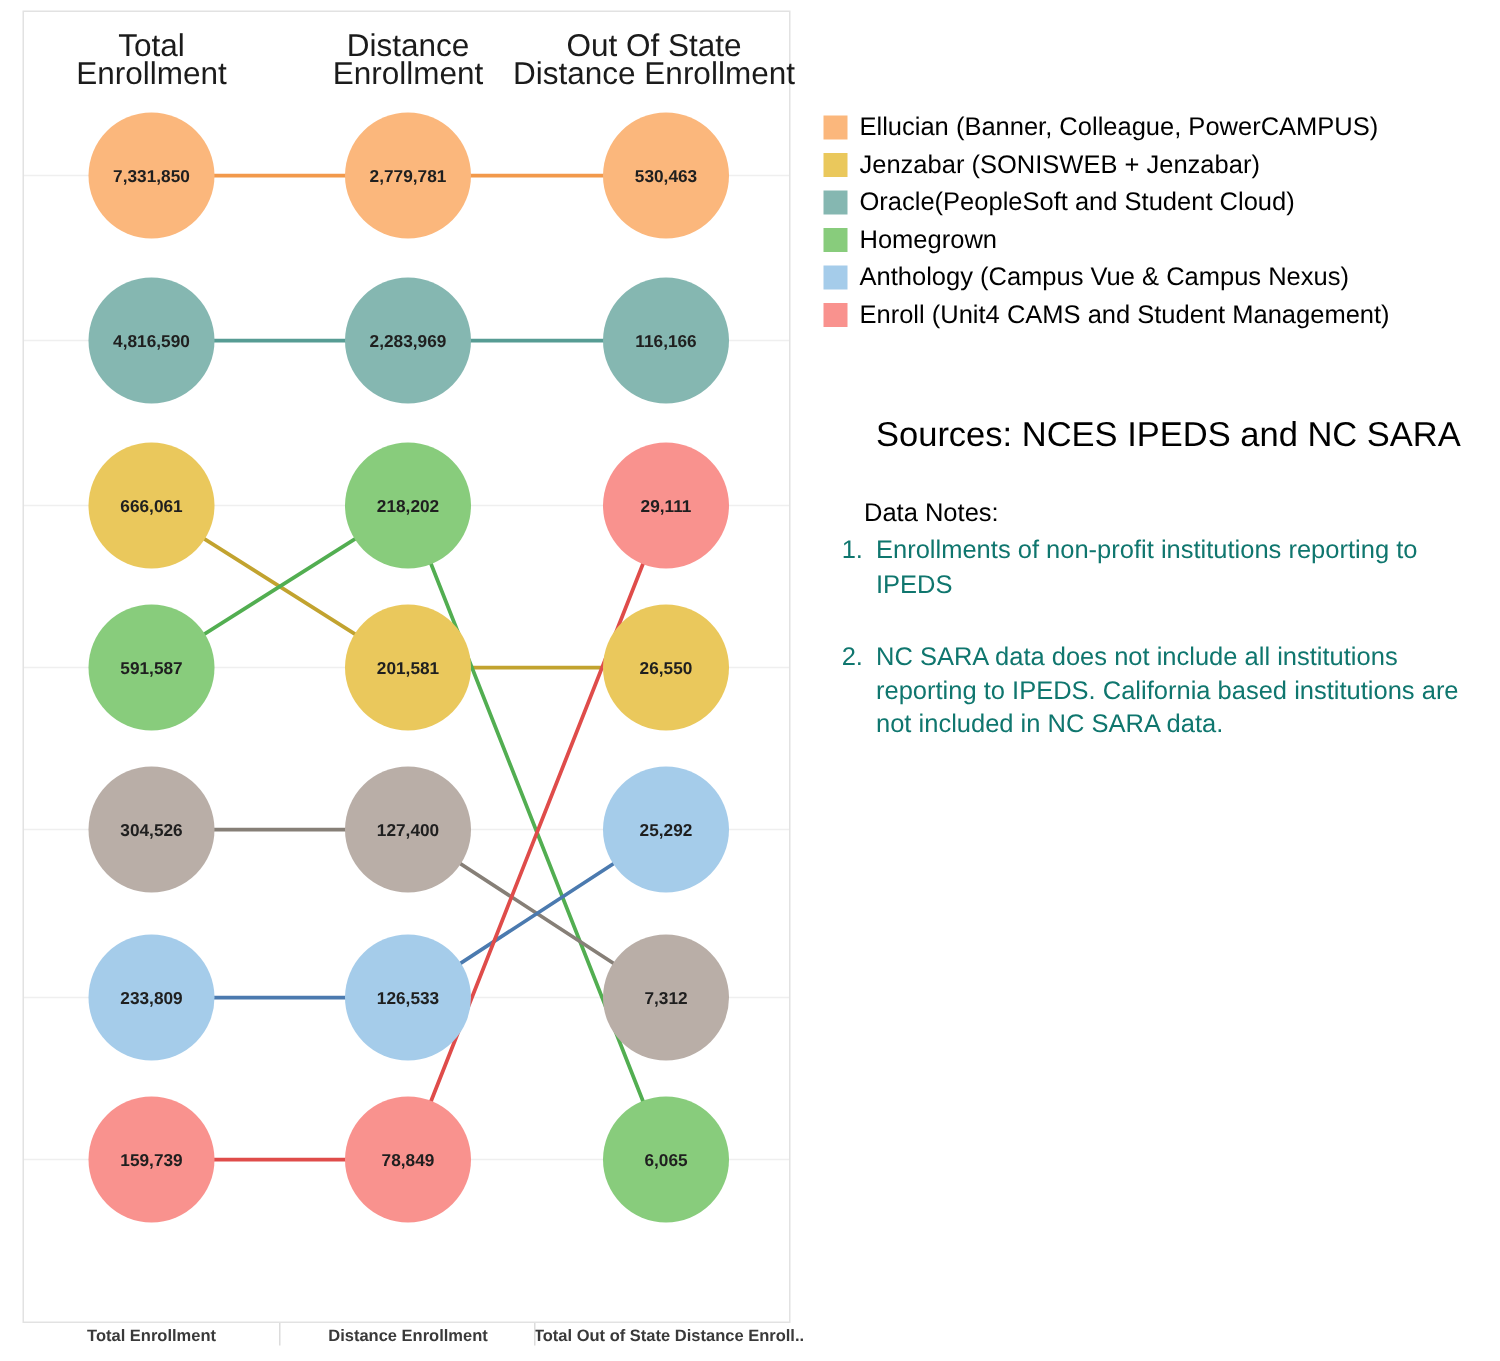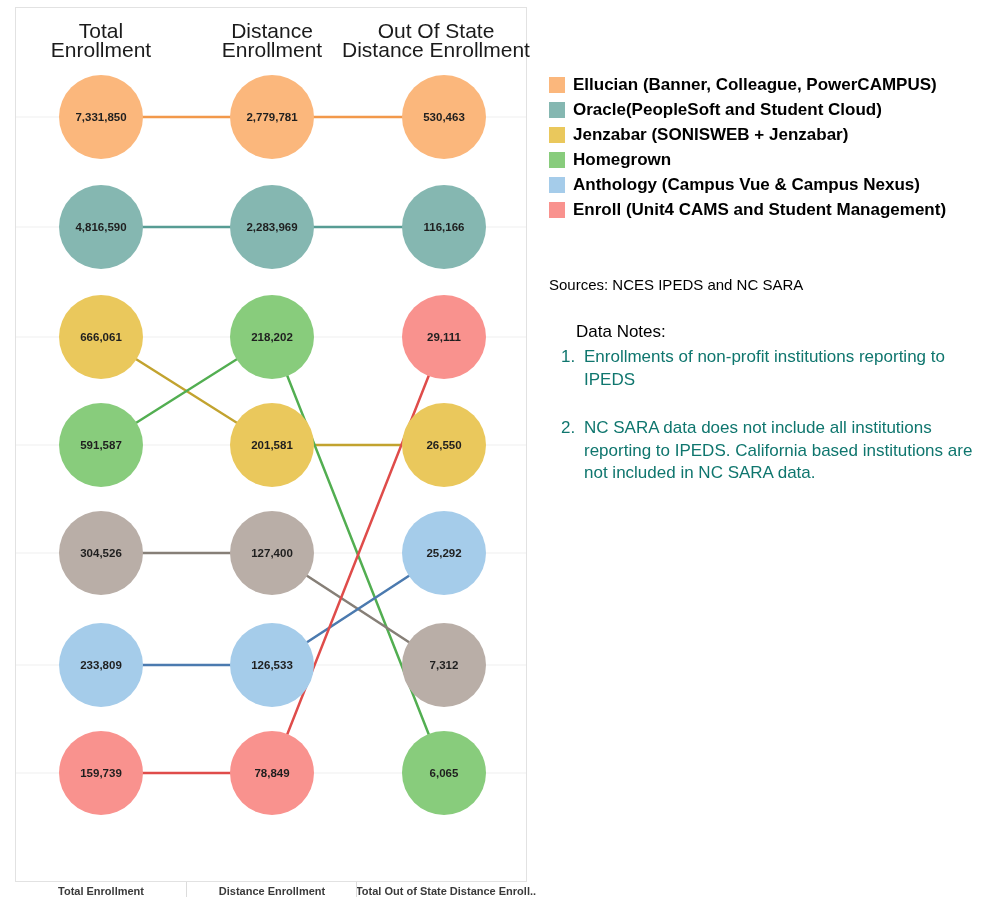--- a/index.html
+++ b/index.html
@@ -72,26 +72,26 @@
   }
   .legend-swatch {
     width: 16px; height: 16px;
     margin-right: 8px;
     flex: 0 0 16px;
   }
   .legend-label {
     font-size: 17px;
     color: #000000;
     white-space: nowrap;
-    font-weight: bold;
   }
   .sources {
     margin-top: 54px;
-    font-size: 15px;
+    font-size: 23px;
     color: #000000;
+    margin-left: 35px;
   }
   .notes-title {
     margin-top: 29px;
     font-size: 17px;
     color: #000000;
     margin-left: 27px;
   }
   ol.notes-list {
     margin: 4px 0 0 0;
     padding-left: 31px;
@@ -179,26 +179,26 @@
   <div class="axis-tick t0"></div>
   <div class="axis-tick t1"></div>
 
   <div class="right-col">
     <div class="legend" id="legend">
         <div class="legend-item">
           <span class="legend-swatch" style="background: rgb(251, 183, 124);"></span>
           <span class="legend-label">Ellucian (Banner, Colleague, PowerCAMPUS)</span>
         </div>
         <div class="legend-item">
+          <span class="legend-swatch" style="background: rgb(234, 200, 92);"></span>
+          <span class="legend-label">Jenzabar (SONISWEB + Jenzabar)</span>
+        </div>
+        <div class="legend-item">
           <span class="legend-swatch" style="background: rgb(133, 183, 177);"></span>
           <span class="legend-label">Oracle(PeopleSoft and Student Cloud)</span>
-        </div>
-        <div class="legend-item">
-          <span class="legend-swatch" style="background: rgb(234, 200, 92);"></span>
-          <span class="legend-label">Jenzabar (SONISWEB + Jenzabar)</span>
         </div>
         <div class="legend-item">
           <span class="legend-swatch" style="background: rgb(136, 204, 124);"></span>
           <span class="legend-label">Homegrown</span>
         </div>
         <div class="legend-item">
           <span class="legend-swatch" style="background: rgb(165, 204, 234);"></span>
           <span class="legend-label">Anthology (Campus Vue &amp; Campus Nexus)</span>
         </div>
         <div class="legend-item">

